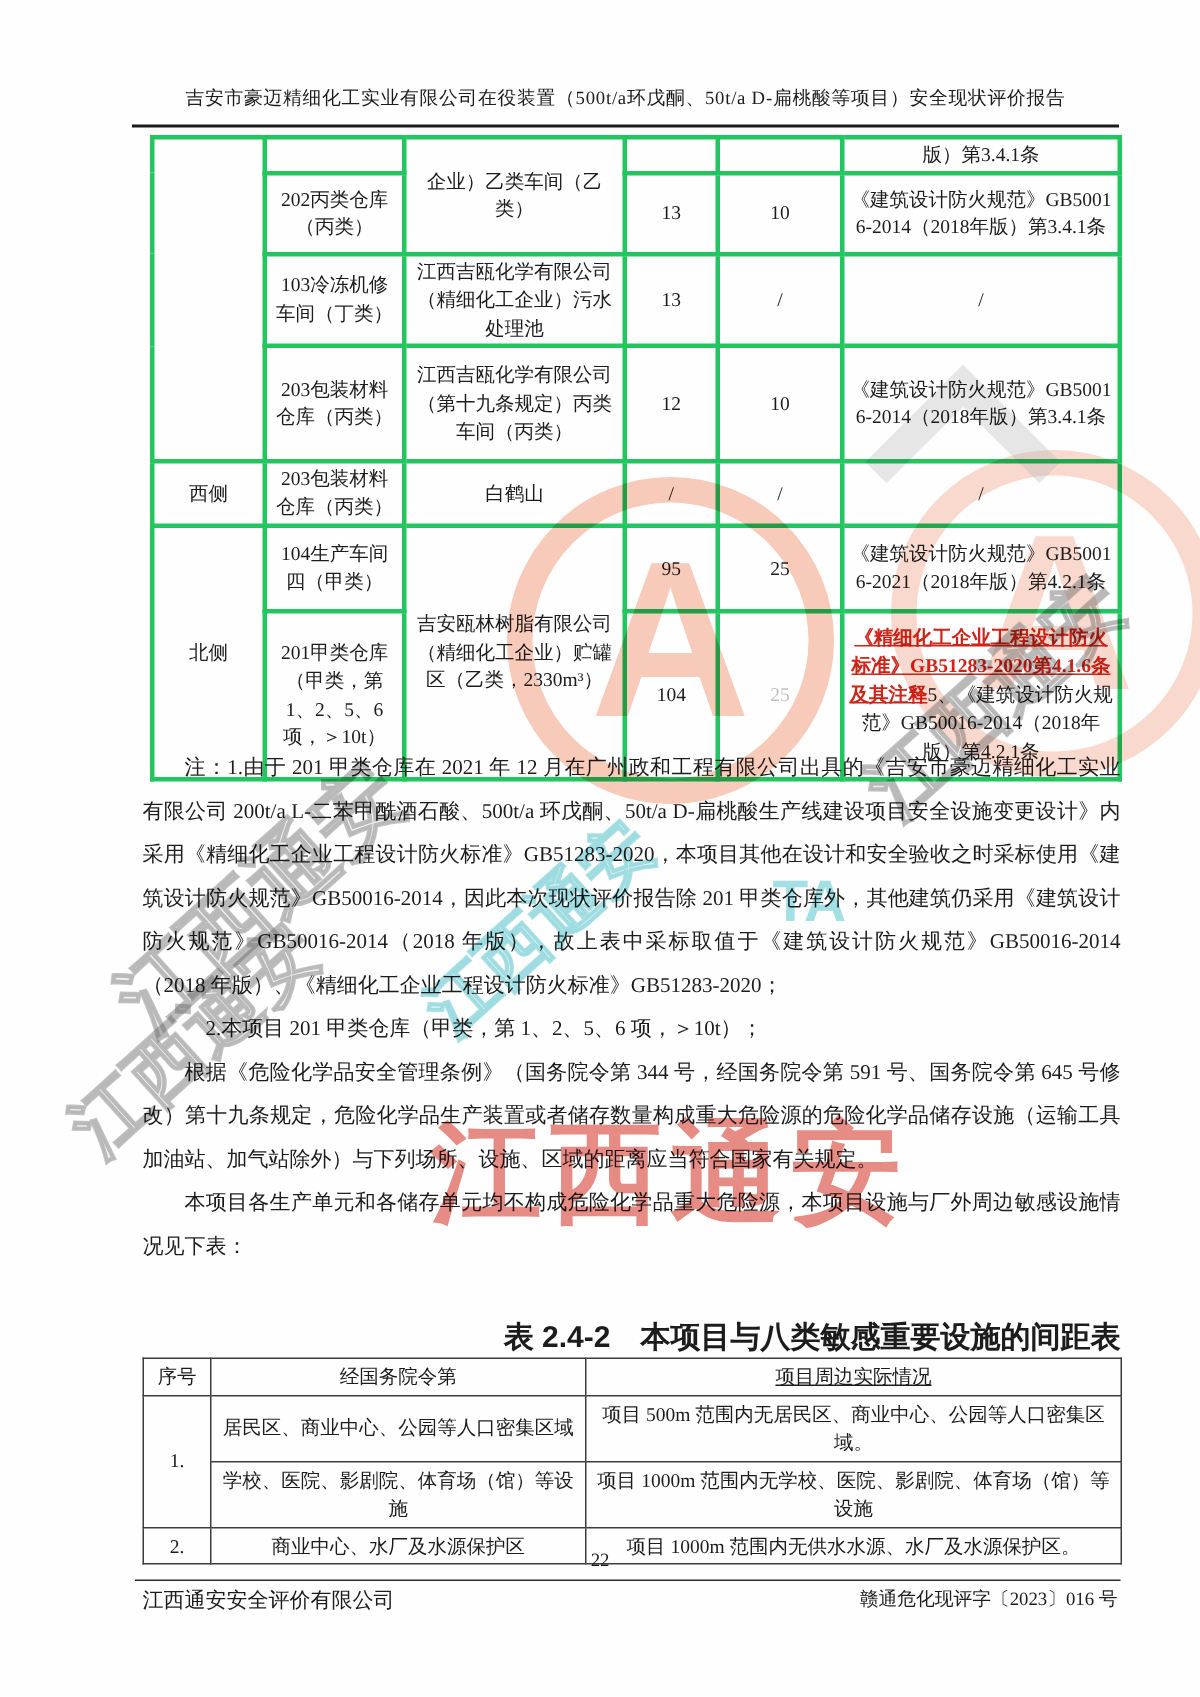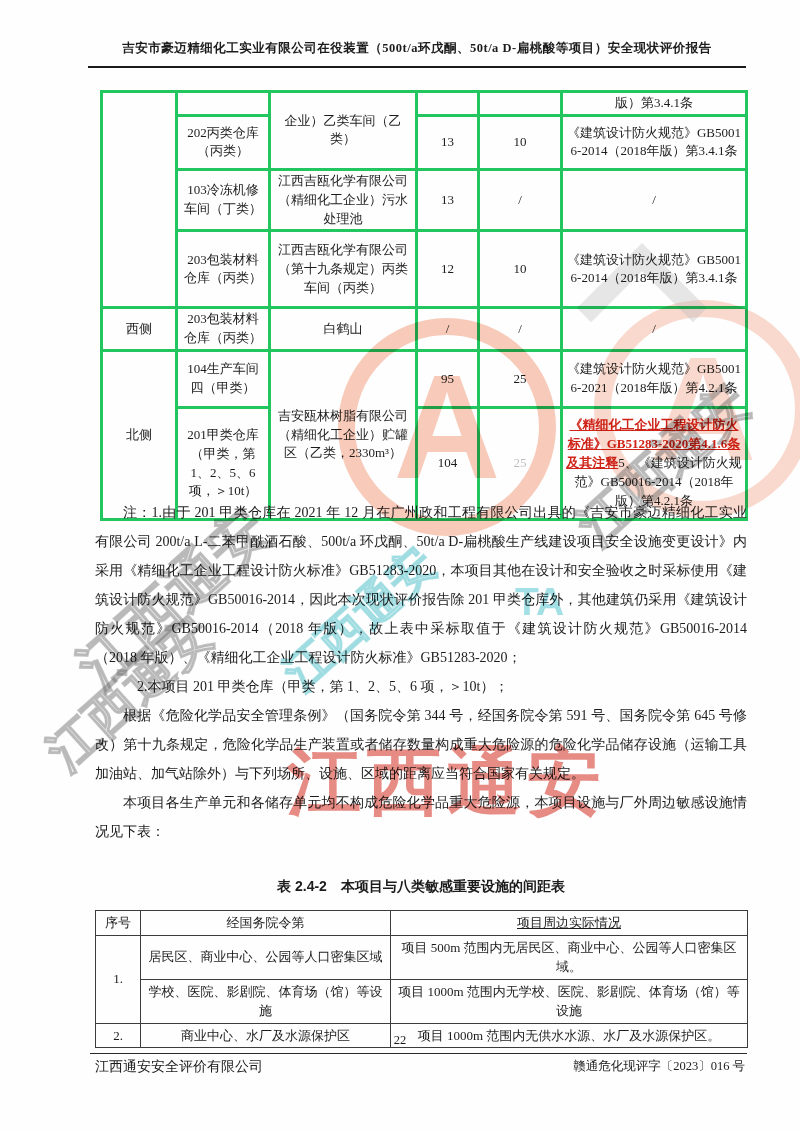--- a/index.html
+++ b/index.html
@@ -13,24 +13,24 @@
     width: 800px;
     height: 1131px;
     margin: 0 auto;
     background: #fefefe;
     overflow: hidden;
   }
 
   
   .doc-header {
     position: absolute;
-    top: 40px; left: 88px; width: 658px;
+    top: 57px; left: 88px; width: 658px;
     text-align: center;
     font-size: 12.5px;
-    font-weight: bold;
+    font-weight: normal;
     letter-spacing: 0.5px;
     padding-bottom: 9px;
     border-bottom: 2.5px solid #1a1a1a;
   }
 
   
   table { border-collapse: collapse; table-layout: fixed; }
   .t1 {
     position: absolute;
     top: 90px; left: 100px;
@@ -69,24 +69,24 @@
   }
   .notes p { text-indent: 2em; }
   .notes p.p-sub { text-indent: 3em; }
 
   
   .t2-block {
     position: absolute;
     top: 878px; left: 95px; width: 652px;
   }
   .t2-title {
-    text-align: center;
-    font-weight: bold;
-    font-size: 14px;
-    margin-bottom: 14px;
+    text-align: right;
+    font-weight: bold;
+    font-size: 20px;
+    margin-bottom: 0;
     font-family: "Liberation Sans", "DejaVu Sans", sans-serif;
   }
   .t2 { width: 652px; }
   .t2 td, .t2 th {
     border: 1px solid #3c3c3c;
     text-align: center;
     vertical-align: middle;
     font-size: 13px;
     line-height: 1.5;
     padding: 2px 4px;

